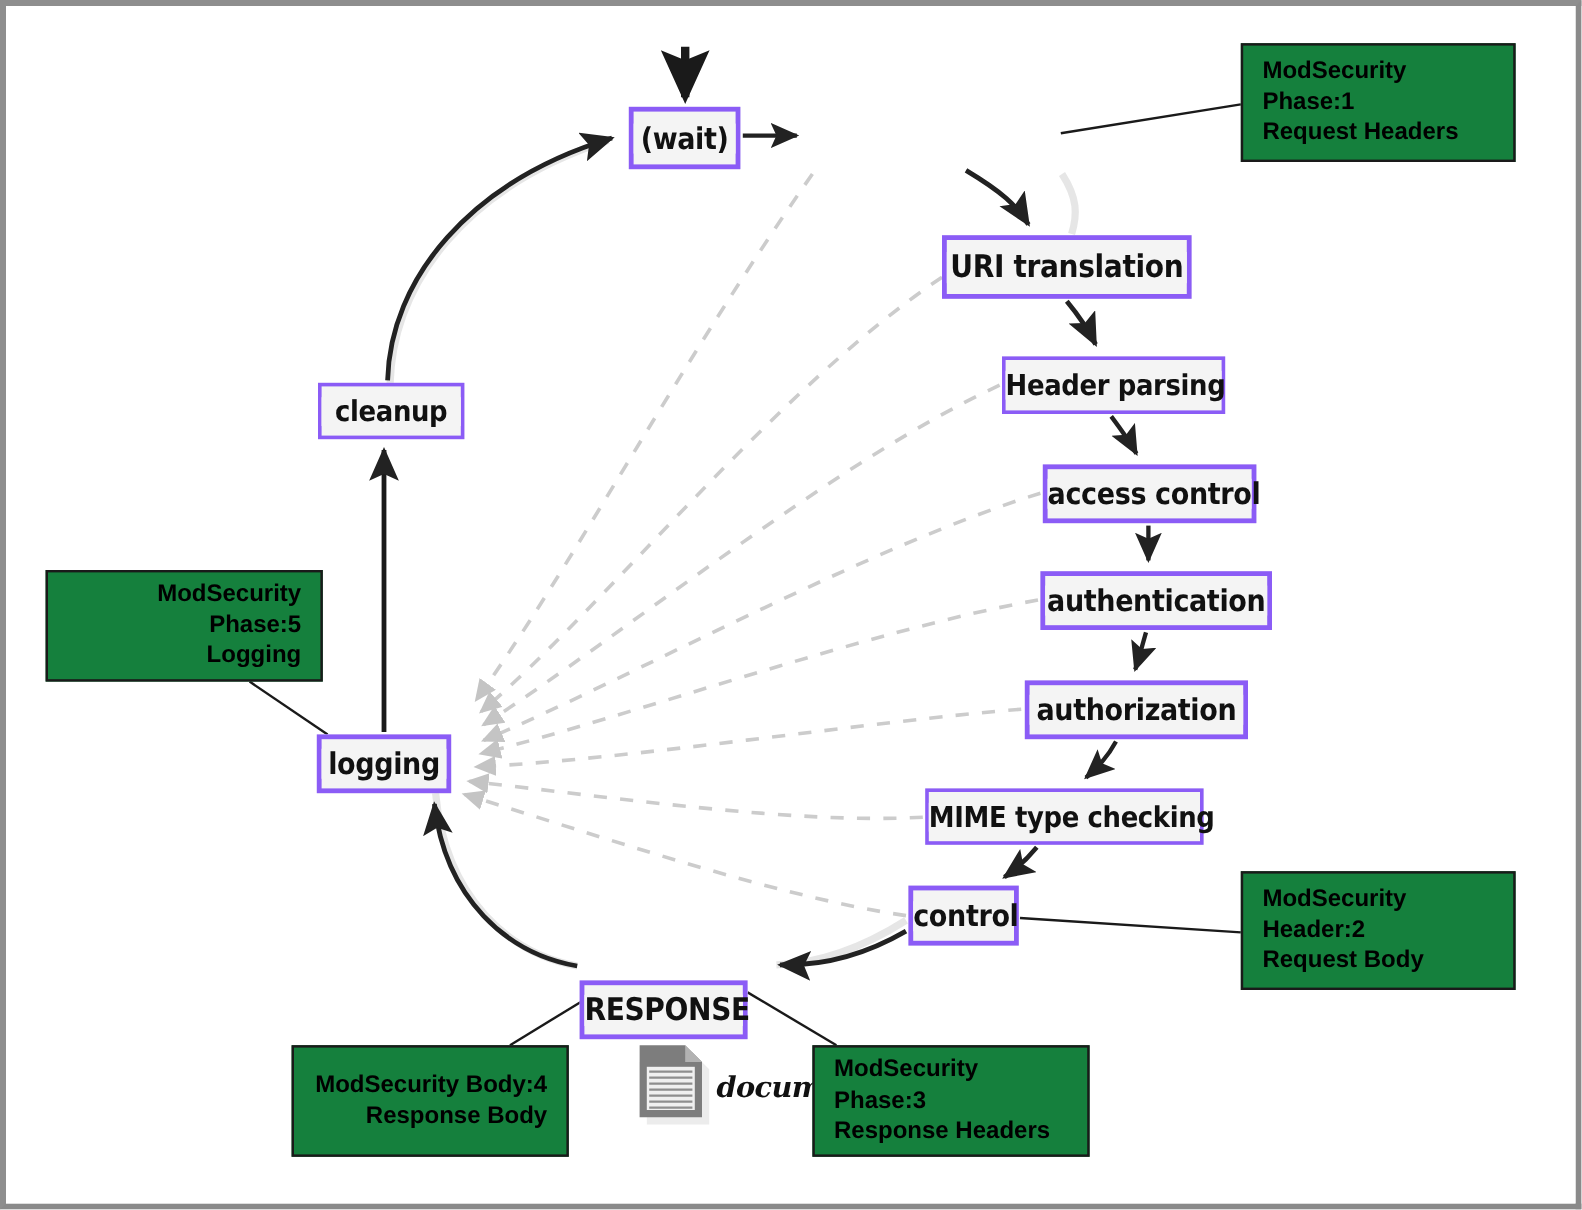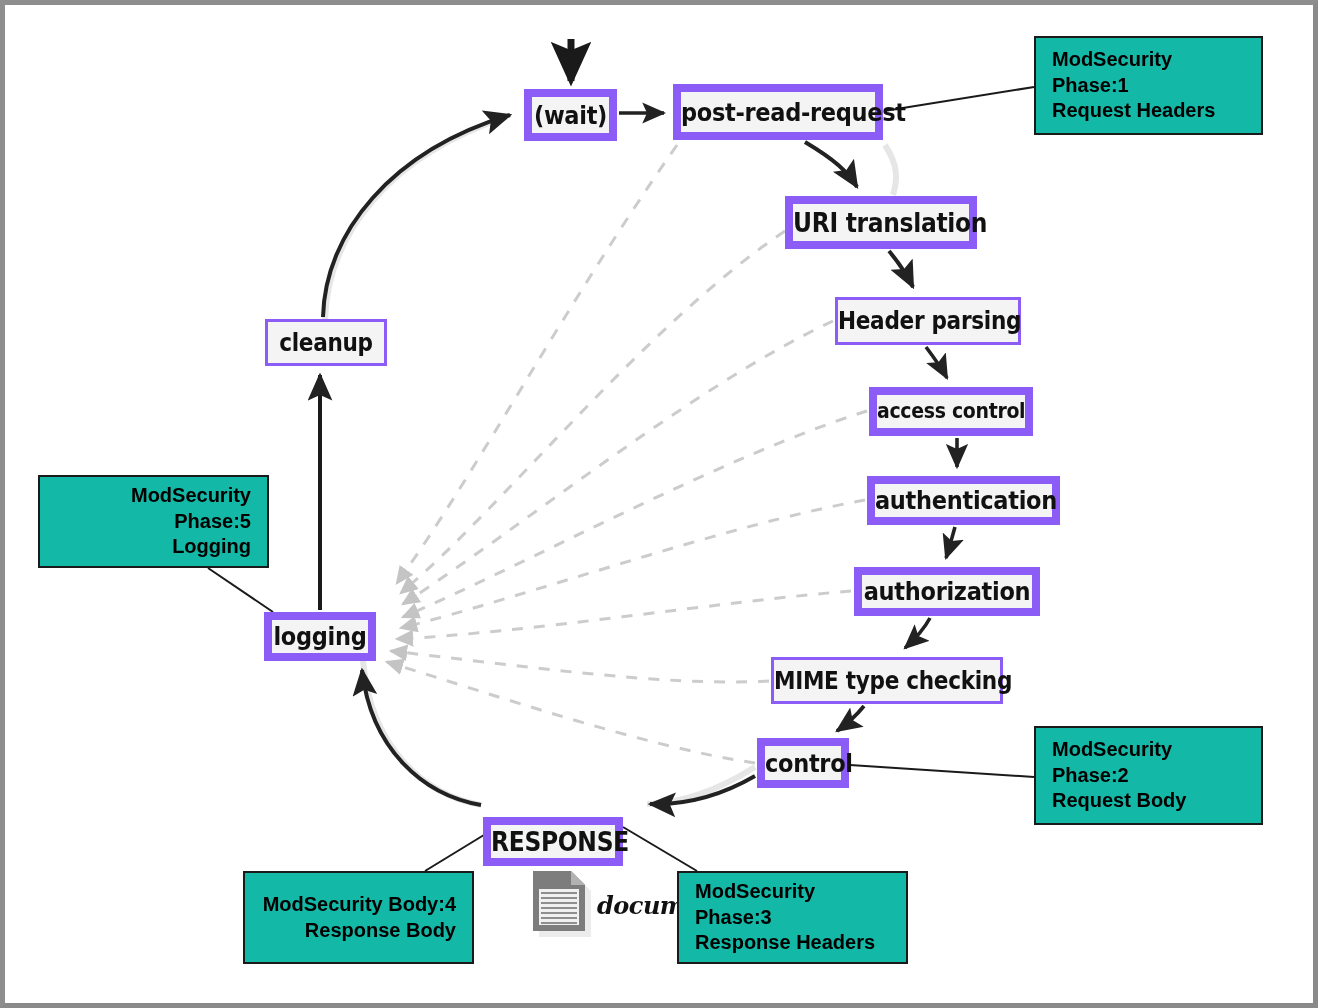--- a/index.html
+++ b/index.html
@@ -37,21 +37,21 @@
     width: 1318px;
     height: 1008px;
     pointer-events: none;
   }
 
   
   .node {
     position: absolute;
     box-sizing: border-box;
     background: #f4f4f4;
-    border: 8px solid #8b5cf6;
+    border: 4px solid #8b5cf6;
     display: flex;
     align-items: center;
     justify-content: center;
     color: #111111;
     font-family: "DejaVu Sans Condensed", "Liberation Sans Narrow", "Liberation Sans", sans-serif;
     font-weight: bold;
     letter-spacing: -0.3px;
     white-space: nowrap;
     z-index: 3;
   }
@@ -61,21 +61,21 @@
     text-align: center;
     background: #f4f4f4;
     line-height: 1;
   }
   .node.thin { border-width: 3px; }
 
   
   .callout {
     position: absolute;
     box-sizing: border-box;
-    background: #14b8a6;
+    background: #15803d;
     border: 2px solid #1a1a1a;
     display: flex;
     flex-direction: column;
     justify-content: center;
     padding: 0 16px;
     color: #000000;
     font-family: "Liberation Sans", sans-serif;
     font-weight: bold;
     font-size: 20px;
     line-height: 1.28;
@@ -199,33 +199,30 @@
       <line x1="618" y1="822" x2="692" y2="866"></line>
       <line x1="492" y1="822" x2="420" y2="866"></line>
       <line x1="268" y1="607" x2="203" y2="563"></line>
     </g>
   </svg>
 
   <div class="node" style="left:519px; top:84px; width:93px; height:52px; font-size:25px;">
     <span class="inner">(wait)</span>
   </div>
 
-  <div class="node" style="left:668px; top:79px; width:210px; height:56px; font-size:25px;">
-    <span class="inner">post-read-request</span>
-  </div>
-
-  <div class="node" style="left:780px; top:191px; width:192px; height:53px; font-size:26px;">
+
+  <div class="node" style="left:780px; top:191px; width:208px; height:53px; font-size:26px;">
     <span class="inner">URI translation</span>
   </div>
 
   <div class="node thin" style="left:830px; top:292px; width:186px; height:48px; font-size:24px;">
     <span class="inner">Header parsing</span>
   </div>
 
-  <div class="node" style="left:864px; top:382px; width:164px; height:49px; font-size:21px;">
+  <div class="node" style="left:864px; top:382px; width:178px; height:49px; font-size:25px;">
     <span class="inner">access control</span>
   </div>
 
   <div class="node" style="left:849px; top:562px; width:186px; height:49px; font-size:25px;">
     <span class="inner">authorization</span>
   </div>
 
   <div class="node" style="left:862px; top:471px; width:193px; height:49px; font-size:25px;">
     <span class="inner">authentication</span>
   </div>
@@ -268,21 +265,21 @@
     </svg>
     <span class="doc-label">document</span>
   </div>
 
   <div class="callout" style="left:1029px; top:31px; width:229px; height:99px;">
     <span>ModSecurity Phase:1</span>
     <span>Request Headers</span>
   </div>
 
   <div class="callout" style="left:1029px; top:721px; width:229px; height:99px;">
-    <span>ModSecurity Phase:2</span>
+    <span>ModSecurity Header:2</span>
     <span>Request Body</span>
   </div>
 
   <div class="callout" style="left:672px; top:866px; width:231px; height:93px;padding-left:16px;">
     <span>ModSecurity Phase:3</span>
     <span>Response Headers</span>
   </div>
 
   <div class="callout right-align" style="left:238px; top:866px; width:231px; height:93px;">
     <span>ModSecurity Body:4</span>

